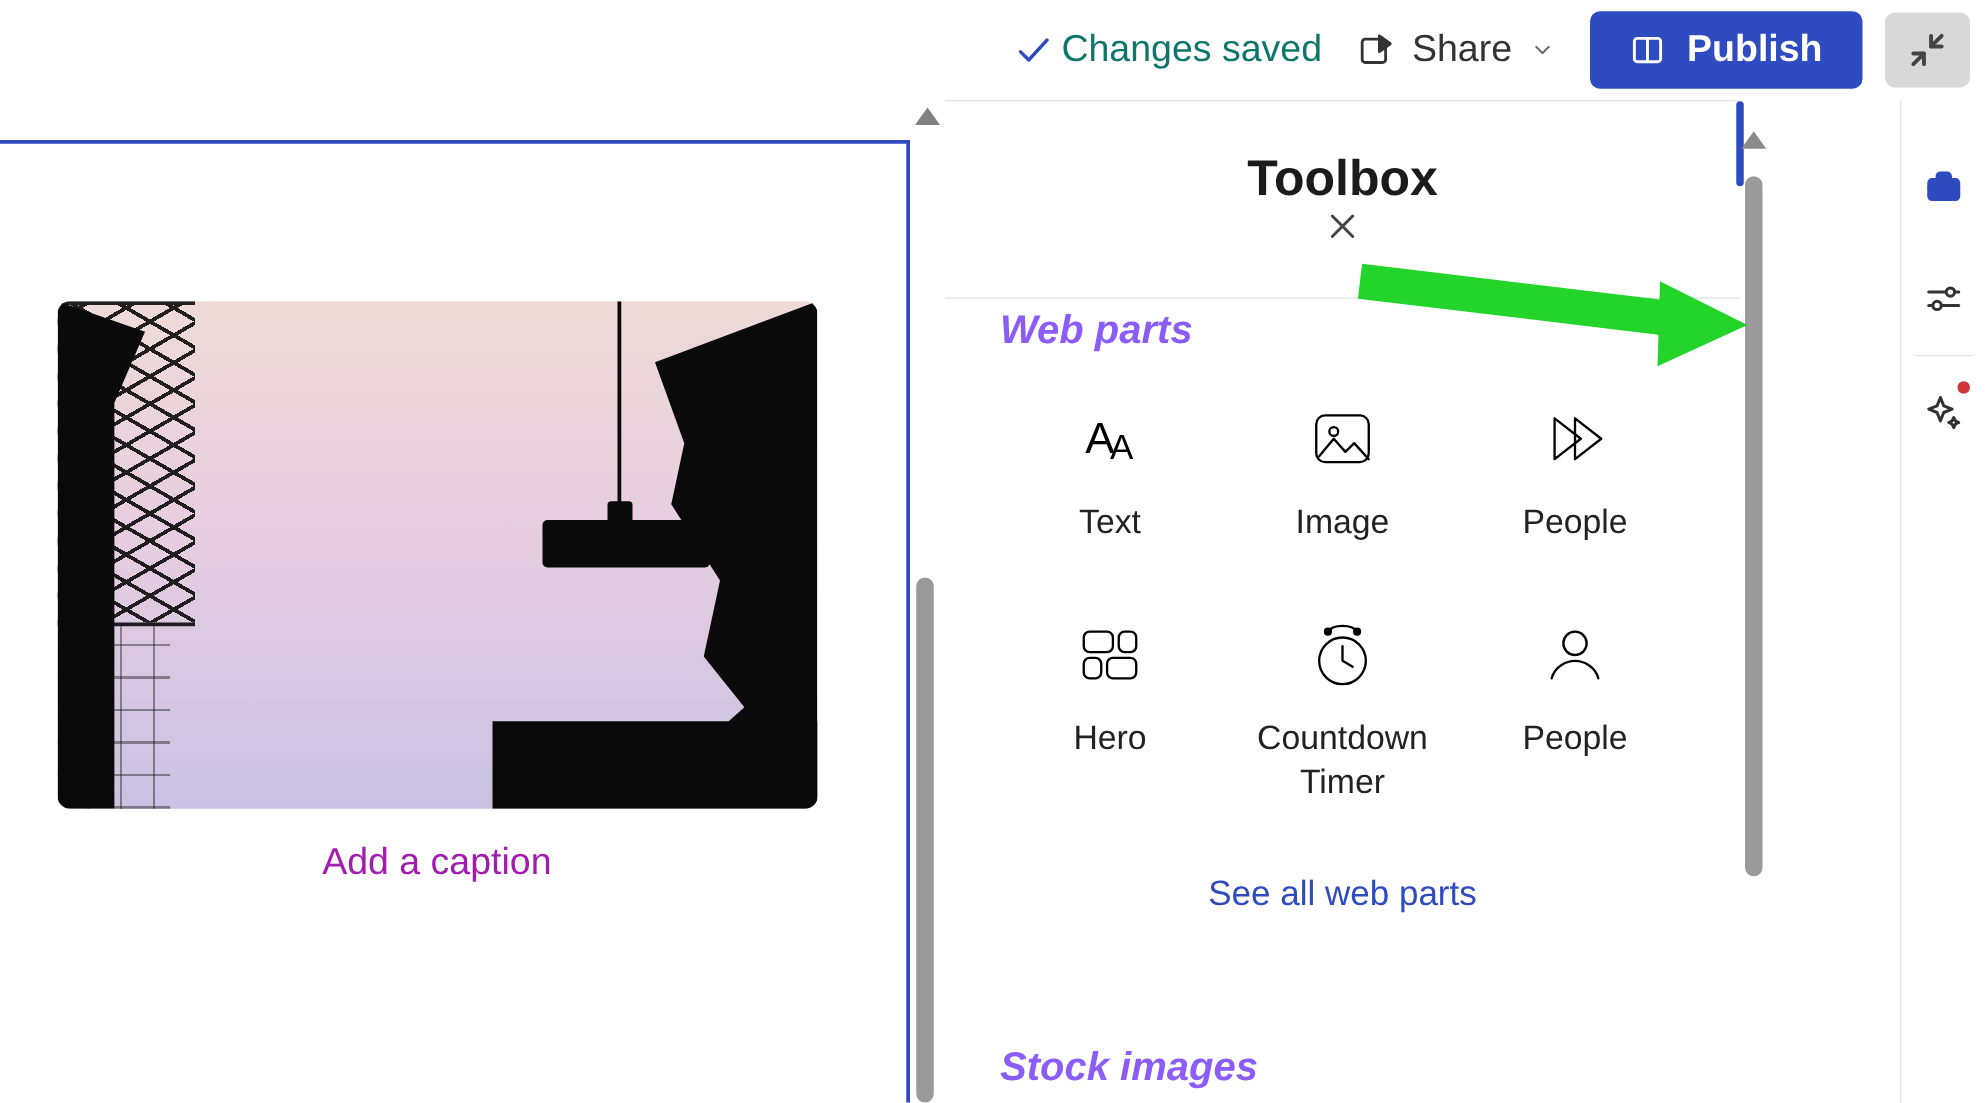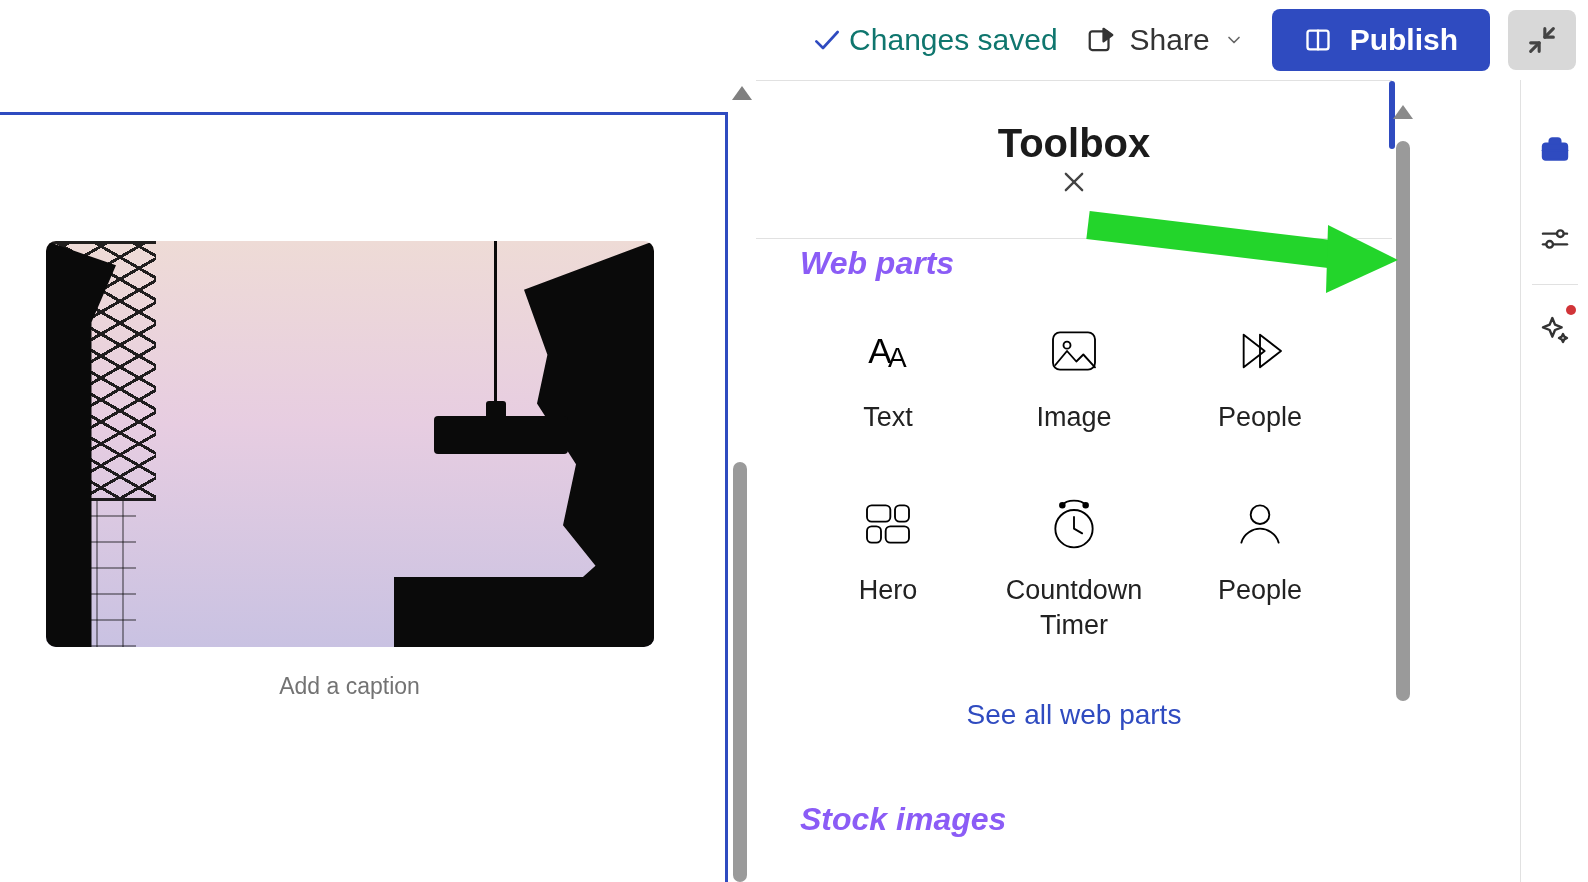--- a/index.html
+++ b/index.html
@@ -82,21 +82,21 @@
     border-top:3px solid #0a0a0a;border-bottom:3px solid #0a0a0a;opacity:.9;}
   .right-block{right:0;bottom:0;width:260px;height:70px;}
   .right-tower{right:0;top:0;width:130px;height:100%;clip-path:polygon(100% 0,0 12%,18% 28%,10% 40%,40% 55%,30% 70%,55% 80%,20% 90%,100% 100%);}
   .crane-cable{left:448px;top:0;width:3px;height:182px;}
   .crane-load{left:388px;top:175px;width:134px;height:38px;border-radius:4px;}
   .crane-hook{left:440px;top:160px;width:20px;height:18px;border-radius:3px;}
   .scaffold{right:20px;top:60px;width:90px;height:300px;background:
     repeating-linear-gradient(0deg,transparent 0 24px,#0a0a0a66 24px 26px),
     repeating-linear-gradient(90deg,transparent 0 24px,#0a0a0a66 24px 26px);}
   .caption{
-    margin-top:26px;font-size:23px;color:#737373;text-align:center;outline:none;
+    margin-top:26px;font-size:30px;color:#a21caf;text-align:center;outline:none;
   }
 
   
   .panel{
     position:absolute;left:756px;top:80px;width:636px;bottom:0;background:#fff;
     border-top:1px solid var(--panel-border);
   }
   .panel-accent{position:absolute;right:-3px;top:0;width:6px;height:68px;background:var(--brand);border-radius:3px;}
   .panel-head{
     display:flex;align-items:center;justify-content:space-between;
@@ -275,21 +275,21 @@
               <circle cx="24" cy="16" r="8"></circle>
               <path d="M8 40c2-8 10-12 16-12s14 4 16 12"></path>
             </svg>
         </div>
         <div class="wp-label">People</div>
       </div>
     </div>
 
     <a class="see-all">See all web parts</a>
 
-    <div class="section-heading" style="margin-top:70px">Stock images</div>
+    <div class="section-heading" style="margin-top:104px">Stock images</div>
   </div>
 
   <div class="panel-scroll">
     <div class="scroller-arrow"></div>
     <div class="thumb"></div>
   </div>
 </div>
 
 <div class="rail">
   <div class="rail-item active">

